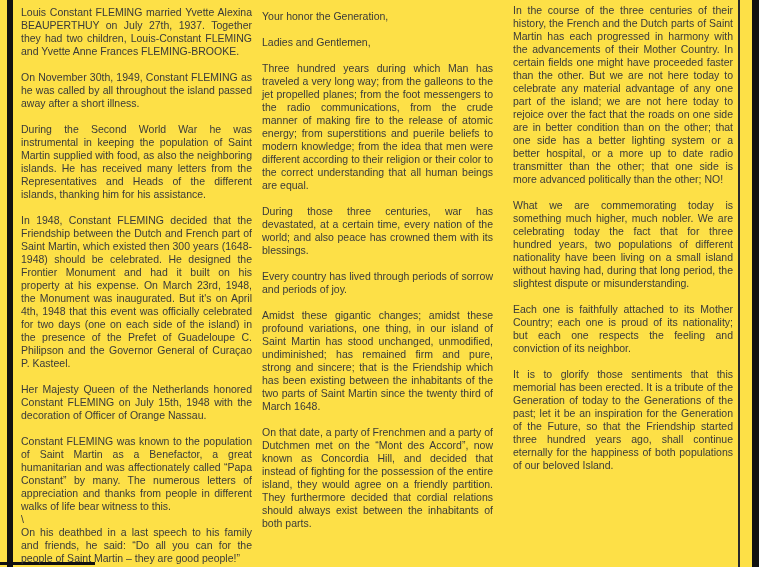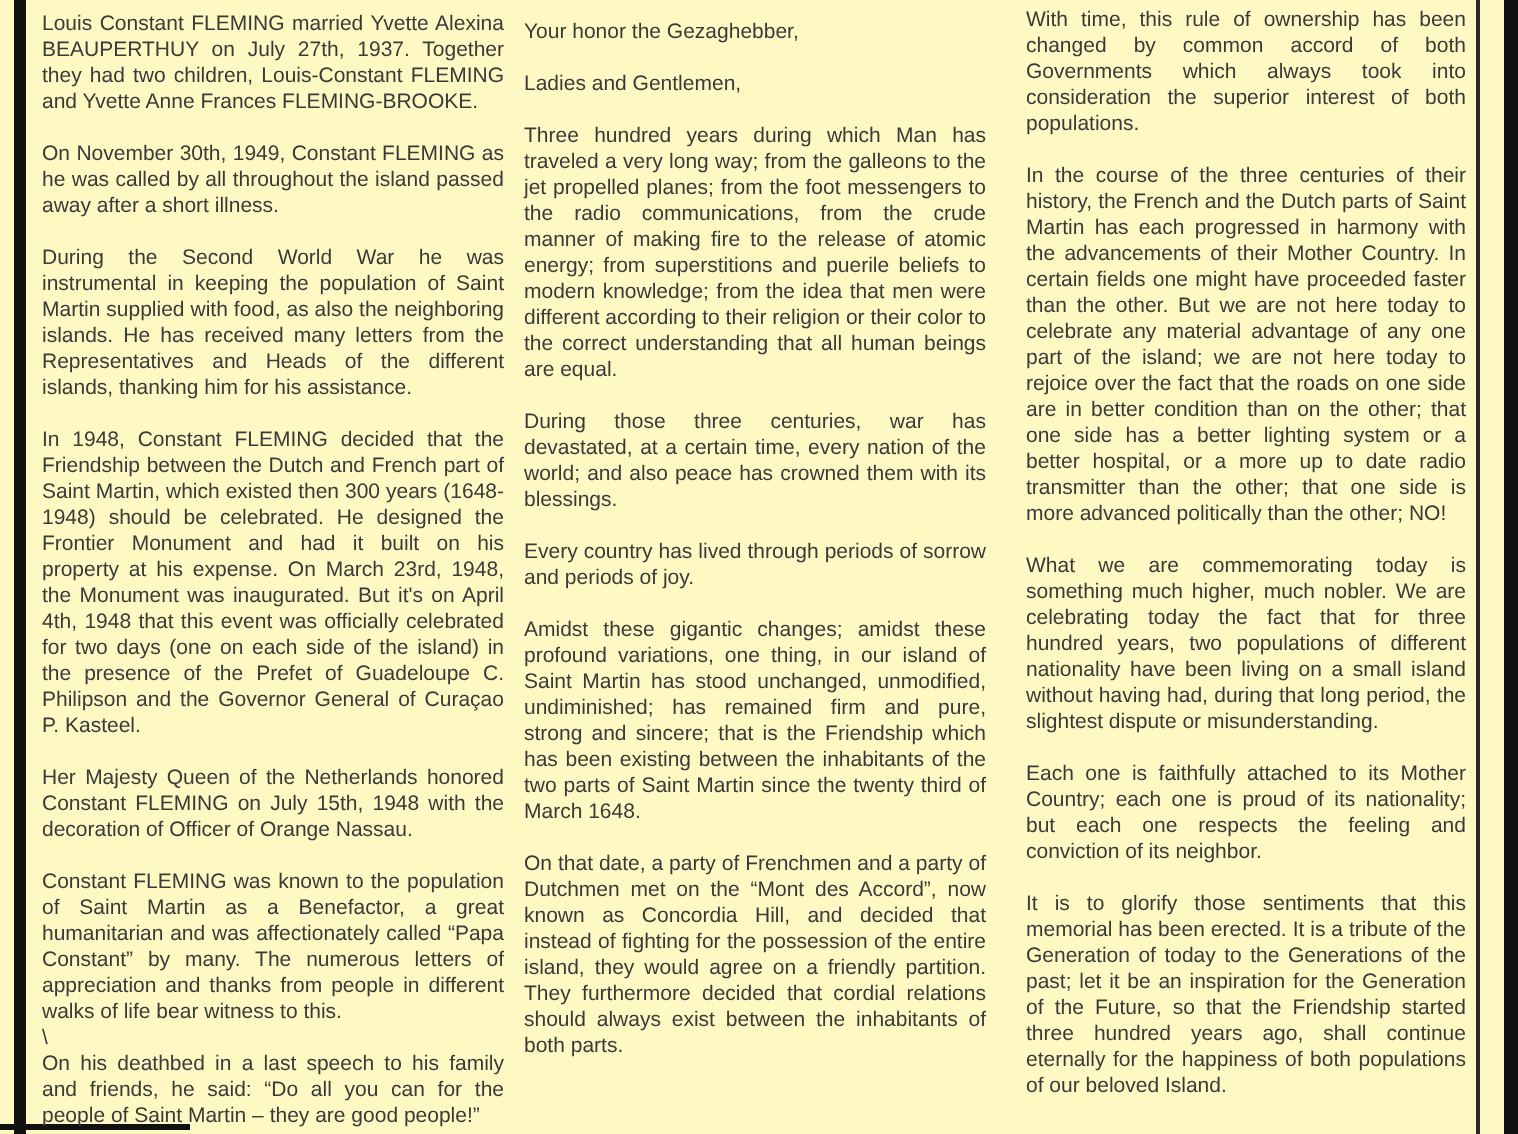--- a/index.html
+++ b/index.html
@@ -4,21 +4,21 @@
 <style>
   html, body {
     margin: 0;
     padding: 0;
     background: #e8e8e8;
   }
   .page {
     position: relative;
     width: 759px;
     height: 567px;
-    background: #fef9c3;
+    background: #fde047;
     overflow: hidden;
     font-family: "Liberation Sans", "DejaVu Sans", sans-serif;
     color: #3a3a3a;
   }
   
   .bar-left {
     position: absolute;
     left: 7px; top: 0;
     width: 6px; height: 567px;
     background: #111;
@@ -69,28 +69,27 @@
       <p class="para">Louis Constant FLEMING married Yvette Alexina BEAUPERTHUY on July 27th, 1937. Together they had two children, Louis-Constant FLEMING and Yvette Anne Frances FLEMING-BROOKE.</p>
       <p class="para">On November 30th, 1949, Constant FLEMING as he was called by all throughout the island passed away after a short illness.</p>
       <p class="para">During the Second World War he was instrumental in keeping the population of Saint Martin supplied with food, as also the neighboring islands. He has received many letters from the Representatives and Heads of the different islands, thanking him for his assistance.</p>
       <p class="para">In 1948, Constant FLEMING decided that the Friendship between the Dutch and French part of Saint Martin, which existed then 300 years (1648-1948) should be celebrated. He designed the Frontier Monument and had it built on his property at his expense. On March 23rd, 1948, the Monument was inaugurated. But it's on April 4th, 1948 that this event was officially celebrated for two days (one on each side of the island) in the presence of the Prefet of Guadeloupe C. Philipson and the Governor General of Curaçao P. Kasteel.</p>
       <p class="para">Her Majesty Queen of the Netherlands honored Constant FLEMING on July 15th, 1948 with the decoration of Officer of Orange Nassau.</p>
       <p class="para">Constant FLEMING was known to the population of Saint Martin as a Benefactor, a great humanitarian and was affectionately called “Papa Constant” by many. The numerous letters of appreciation and thanks from people in different walks of life bear witness to this.
 \
 On his deathbed in a last speech to his family and friends, he said: “Do all you can for the people of Saint Martin – they are good people!”</p>
     </div>
   <div class="col col-2">
-      <p class="para">Your honor the Gezaghebber,</p>
+      <p class="para">Your honor the Generation,</p>
       <p class="para">Ladies and Gentlemen,</p>
       <p class="para">Three hundred years during which Man has traveled a very long way; from the galleons to the jet propelled planes; from the foot messengers to the radio communications, from the crude manner of making fire to the release of atomic energy; from superstitions and puerile beliefs to modern knowledge; from the idea that men were different according to their religion or their color to the correct understanding that all human beings are equal.</p>
       <p class="para">During those three centuries, war has devastated, at a certain time, every nation of the world; and also peace has crowned them with its blessings.</p>
       <p class="para">Every country has lived through periods of sorrow and periods of joy.</p>
       <p class="para">Amidst these gigantic changes; amidst these profound variations, one thing, in our island of Saint Martin has stood unchanged, unmodified, undiminished; has remained firm and pure, strong and sincere; that is the Friendship which has been existing between the inhabitants of the two parts of Saint Martin since the twenty third of March 1648.</p>
       <p class="para">On that date, a party of Frenchmen and a party of Dutchmen met on the “Mont des Accord”, now known as Concordia Hill, and decided that instead of fighting for the possession of the entire island, they would agree on a friendly partition. They furthermore decided that cordial relations should always exist between the inhabitants of both parts.</p>
     </div>
   <div class="col col-3">
-      <p class="para">With time, this rule of ownership has been changed by common accord of both Governments which always took into consideration the superior interest of both populations.</p>
       <p class="para">In the course of the three centuries of their history, the French and the Dutch parts of Saint Martin has each progressed in harmony with the advancements of their Mother Country. In certain fields one might have proceeded faster than the other. But we are not here today to celebrate any material advantage of any one part of the island; we are not here today to rejoice over the fact that the roads on one side are in better condition than on the other; that one side has a better lighting system or a better hospital, or a more up to date radio transmitter than the other; that one side is more advanced politically than the other; NO!</p>
       <p class="para">What we are commemorating today is something much higher, much nobler. We are celebrating today the fact that for three hundred years, two populations of different nationality have been living on a small island without having had, during that long period, the slightest dispute or misunderstanding.</p>
       <p class="para">Each one is faithfully attached to its Mother Country; each one is proud of its nationality; but each one respects the feeling and conviction of its neighbor.</p>
       <p class="para">It is to glorify those sentiments that this memorial has been erected. It is a tribute of the Generation of today to the Generations of the past; let it be an inspiration for the Generation of the Future, so that the Friendship started three hundred years ago, shall continue eternally for the happiness of both populations of our beloved Island.</p>
     </div>
 </div>
 
 </body></html>

